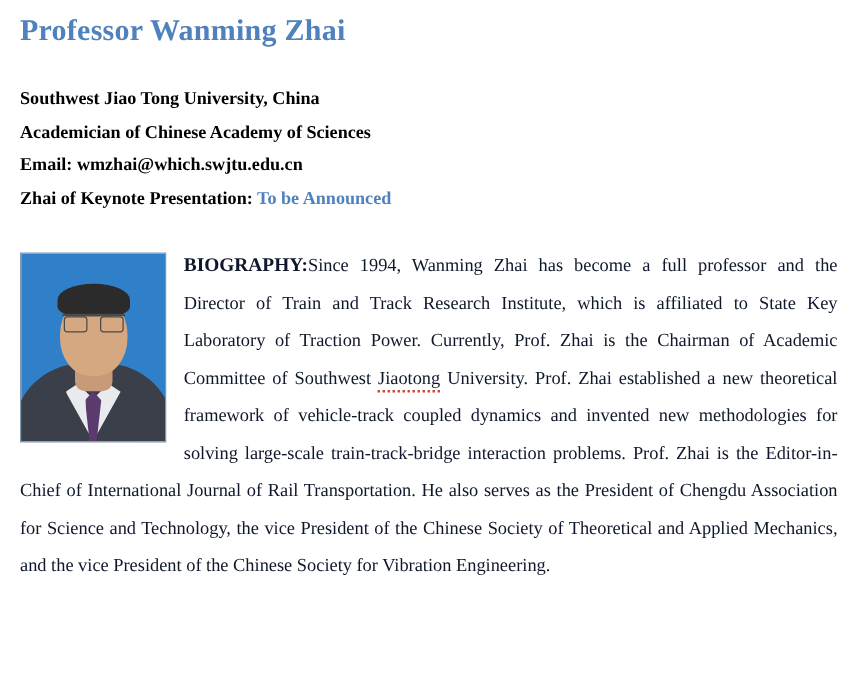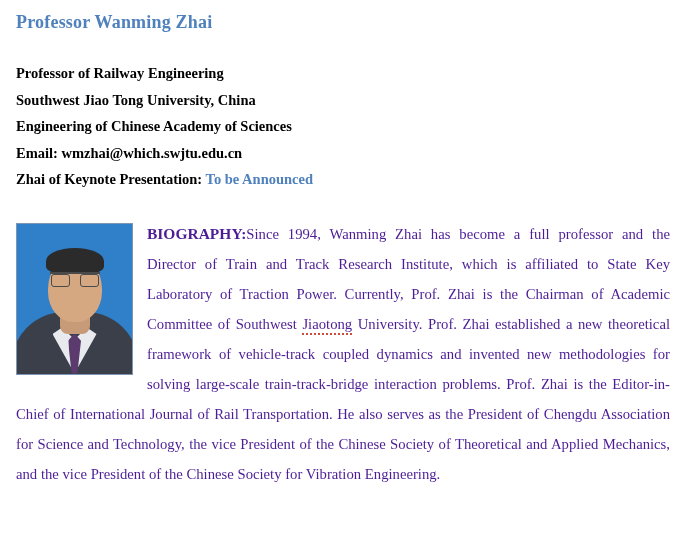--- a/index.html
+++ b/index.html
@@ -16,21 +16,21 @@
   }
   .page {
     position: relative;
     width: 680px;
     height: 559px;
     box-sizing: border-box;
     padding: 8px 10px 0 16px;
   }
   .name-heading {
     font-family: "Liberation Serif", serif;
-    font-size: 18px;
+    font-size: 24px;
     font-weight: bold;
     color: #4f81bd;
     margin: 4px 0 0 0;
     letter-spacing: 0.2px;
   }
   .info-block {
     margin-top: 27px;
   }
   .info-line {
     font-family: "Liberation Serif", serif;
@@ -142,42 +142,41 @@
     border-radius: 3px;
   }
   .photo .glasses::before { left: 1px; }
   .photo .glasses::after { right: 1px; }
   .bio-text {
     font-family: "Liberation Serif", serif;
     font-size: 14.7px;
     line-height: 30px;
     text-align: justify;
     text-justify: inter-word;
-    color: #4c1d95;
+    color: #0f172a;
   }
   .bio-label {
     font-weight: bold;
     font-size: 15.5px;
   }
   .spell {
     border-bottom: 2px dotted #d04a3b;
     padding-bottom: 1px;
   }
 </style>
 </head>
 <body>
 
 <div class="page">
 
   <h1 class="name-heading">Professor Wanming Zhai</h1>
 
   <div class="info-block">
-    <div class="info-line">Professor of Railway Engineering</div>
     <div class="info-line">Southwest Jiao Tong University, China</div>
-    <div class="info-line">Engineering of Chinese Academy of Sciences</div>
+    <div class="info-line">Academician of Chinese Academy of Sciences</div>
     <div class="info-line">Email: wmzhai@which.swjtu.edu.cn</div>
     <div class="info-line">
       <span>Zhai of Keynote Presentation:</span>
       <span class="keynote-value">To be Announced</span>
     </div>
   </div>
 
   <div class="bio-wrap">
 
     <div class="photo">

